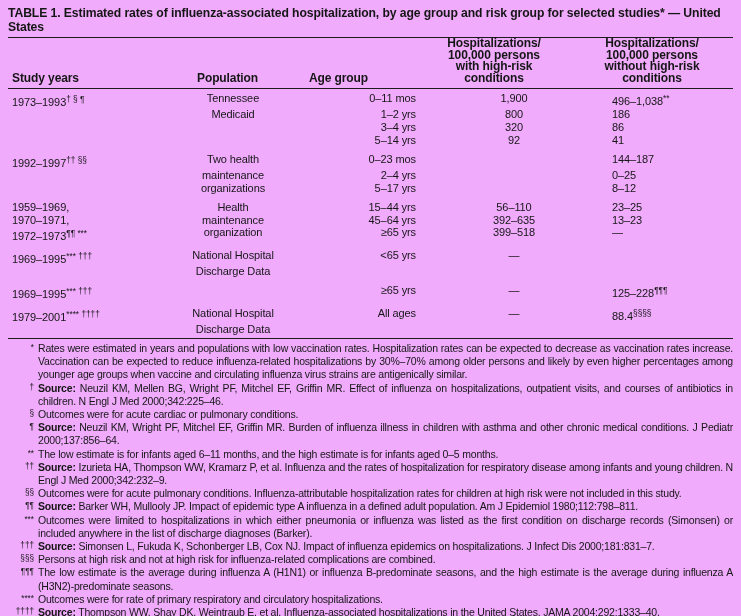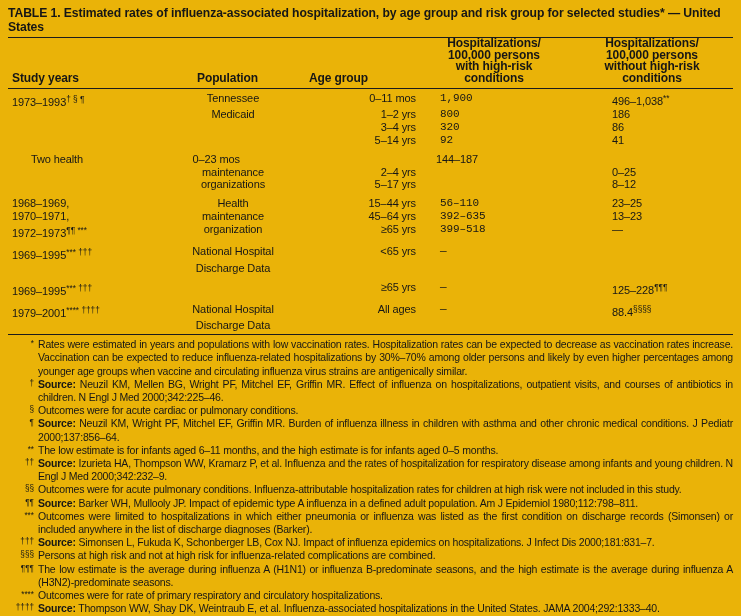--- a/index.html
+++ b/index.html
@@ -1,18 +1,18 @@
 <!DOCTYPE html>
 <html><head>
 <meta charset="utf-8">
 <style>
   html,body{margin:0;padding:0;background:#e8e8e8;}
   .page{
     width:741px;height:616px;box-sizing:border-box;
-    background:#eab308;color:#161616;
+    background:#f0abfc;color:#161616;
     font-family:"Liberation Sans","DejaVu Sans",sans-serif;
     padding:6px 8px;position:relative;overflow:hidden;
   }
   .title{
     font-weight:bold;font-size:12.2px;line-height:14px;letter-spacing:-0.1px;
     padding-bottom:3px;border-bottom:1.4px solid #1c1c1c;
   }
   
   .thead{position:relative;height:50px;border-bottom:1.2px solid #1c1c1c;}
   .th{
@@ -26,21 +26,21 @@
   .th-5{left:563px;width:162px;text-align:center;white-space:pre-line;}
   
   .tbody{padding:3px 0 2px 0;border-bottom:1.2px solid #1c1c1c;}
   .group{margin-bottom:6px;}
   .group:last-child{margin-bottom:0;}
   .row{display:flex;font-size:11px;line-height:12.8px;letter-spacing:-0.1px;gap:24px;}
   .c{flex:none;}
   .c1{width:152px;padding-left:4px;box-sizing:border-box;text-align:left;}
   .c2{width:98px;text-align:center;}
   .c3{width:110px;text-align:right;}
-  .c4{width:148px;text-align:left;font-family:Liberation Mono, monospace;}
+  .c4{width:148px;text-align:center;}
   .c5{width:132px;text-align:left;}
   sup.sp{font-size:8.3px;letter-spacing:0;position:relative;top:1px;vertical-align:super;}
   sup.hang{
     display:inline-block;width:0;overflow:visible;white-space:nowrap;
     font-size:8.3px;letter-spacing:0;vertical-align:4px;
   }
   
   .fns{padding-top:3px;font-size:10.5px;line-height:13.2px;letter-spacing:-0.2px;}
   .fn{position:relative;padding-left:30px;text-align:justify;}
   .fnm{
@@ -98,20 +98,21 @@
         <div class="c c1"></div>
         <div class="c c2"></div>
         <div class="c c3">5–14 yrs</div>
         <div class="c c4">92</div>
         <div class="c c5"><span>41</span></div>
       </div>
     </div>
 
     <div class="group">
       <div class="row">
+        <div class="c c1"><span>1992–1997</span><sup class="sp">†† §§</sup></div>
         <div class="c c2">Two health</div>
         <div class="c c3">0–23 mos</div>
         <div class="c c4"></div>
         <div class="c c5"><span>144–187</span></div>
       </div>
       <div class="row">
         <div class="c c1"></div>
         <div class="c c2">maintenance</div>
         <div class="c c3">2–4 yrs</div>
         <div class="c c4"></div>
@@ -121,21 +122,21 @@
         <div class="c c1"></div>
         <div class="c c2">organizations</div>
         <div class="c c3">5–17 yrs</div>
         <div class="c c4"></div>
         <div class="c c5"><span>8–12</span></div>
       </div>
     </div>
 
     <div class="group">
       <div class="row">
-        <div class="c c1"><span>1968–1969,</span></div>
+        <div class="c c1"><span>1959–1969,</span></div>
         <div class="c c2">Health</div>
         <div class="c c3">15–44 yrs</div>
         <div class="c c4">56–110</div>
         <div class="c c5"><span>23–25</span></div>
       </div>
       <div class="row">
         <div class="c c1"><span>1970–1971,</span></div>
         <div class="c c2">maintenance</div>
         <div class="c c3">45–64 yrs</div>
         <div class="c c4">392–635</div>

